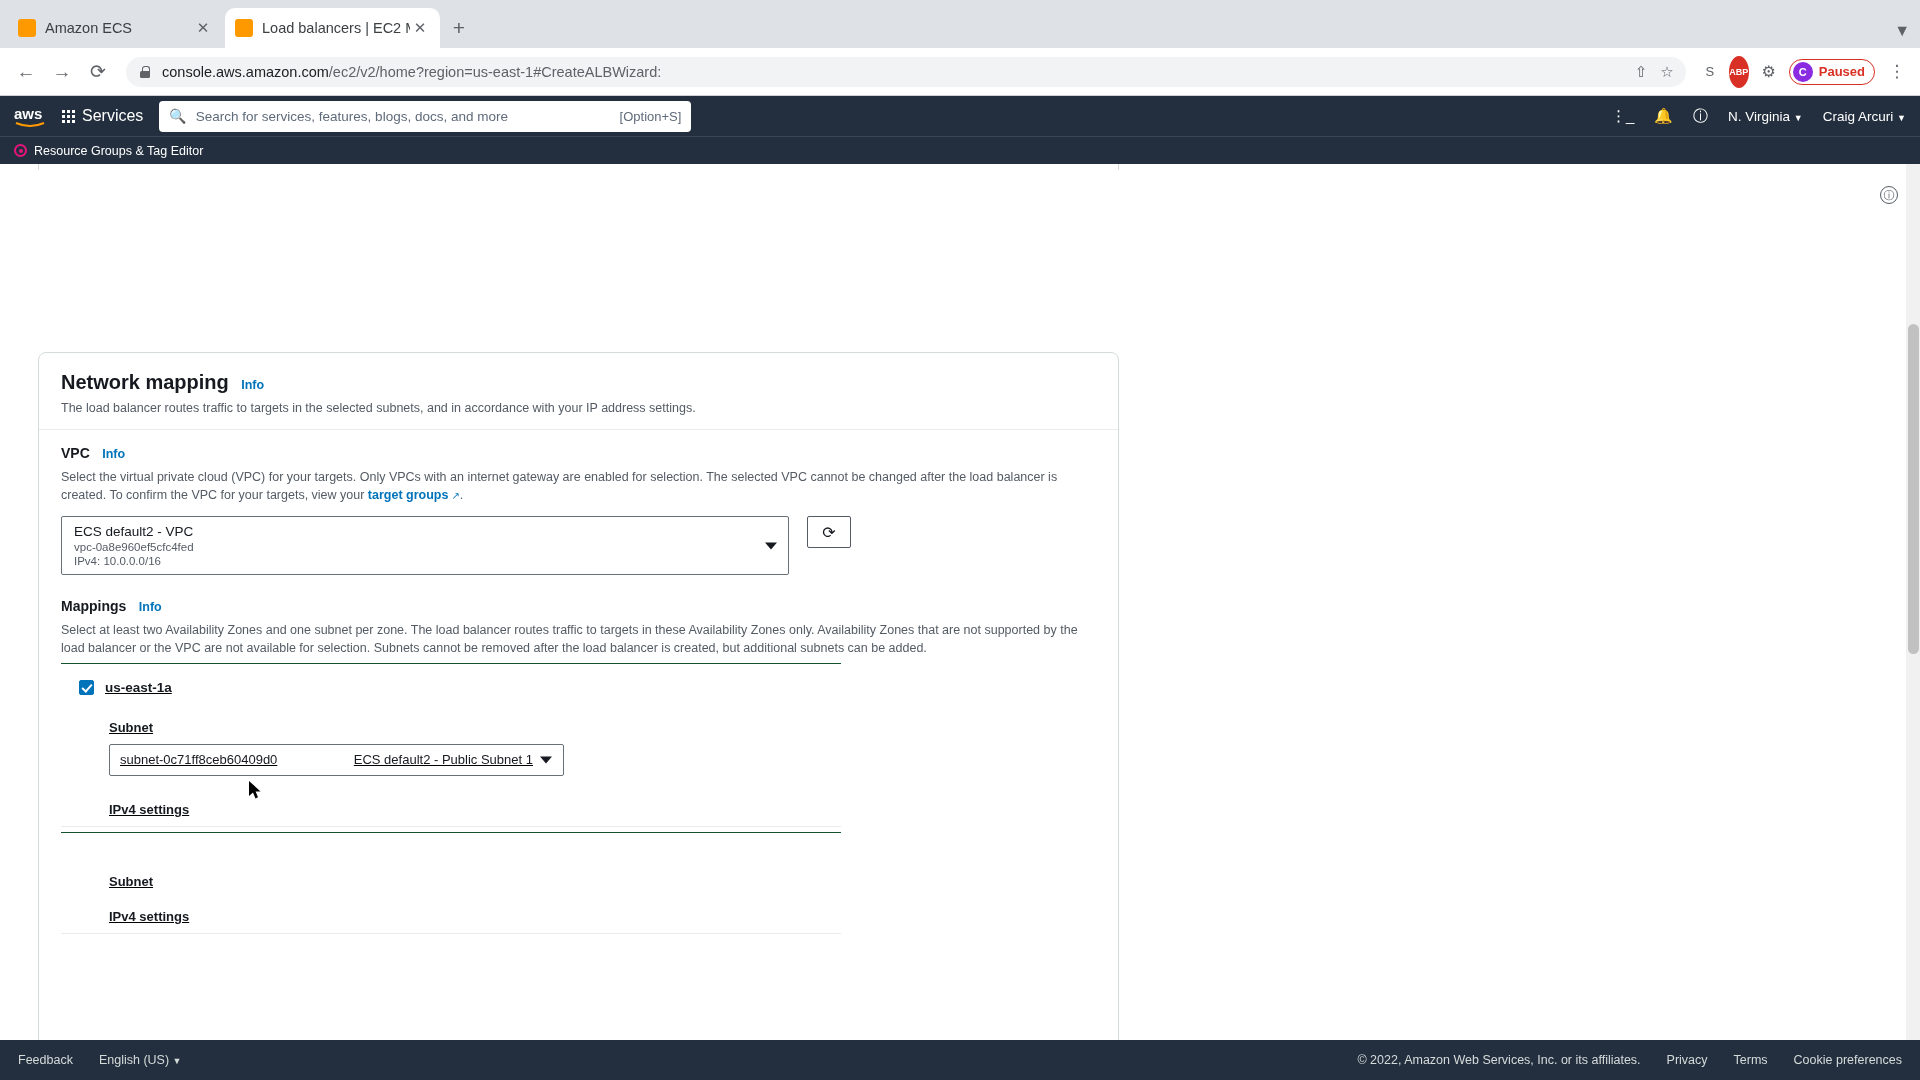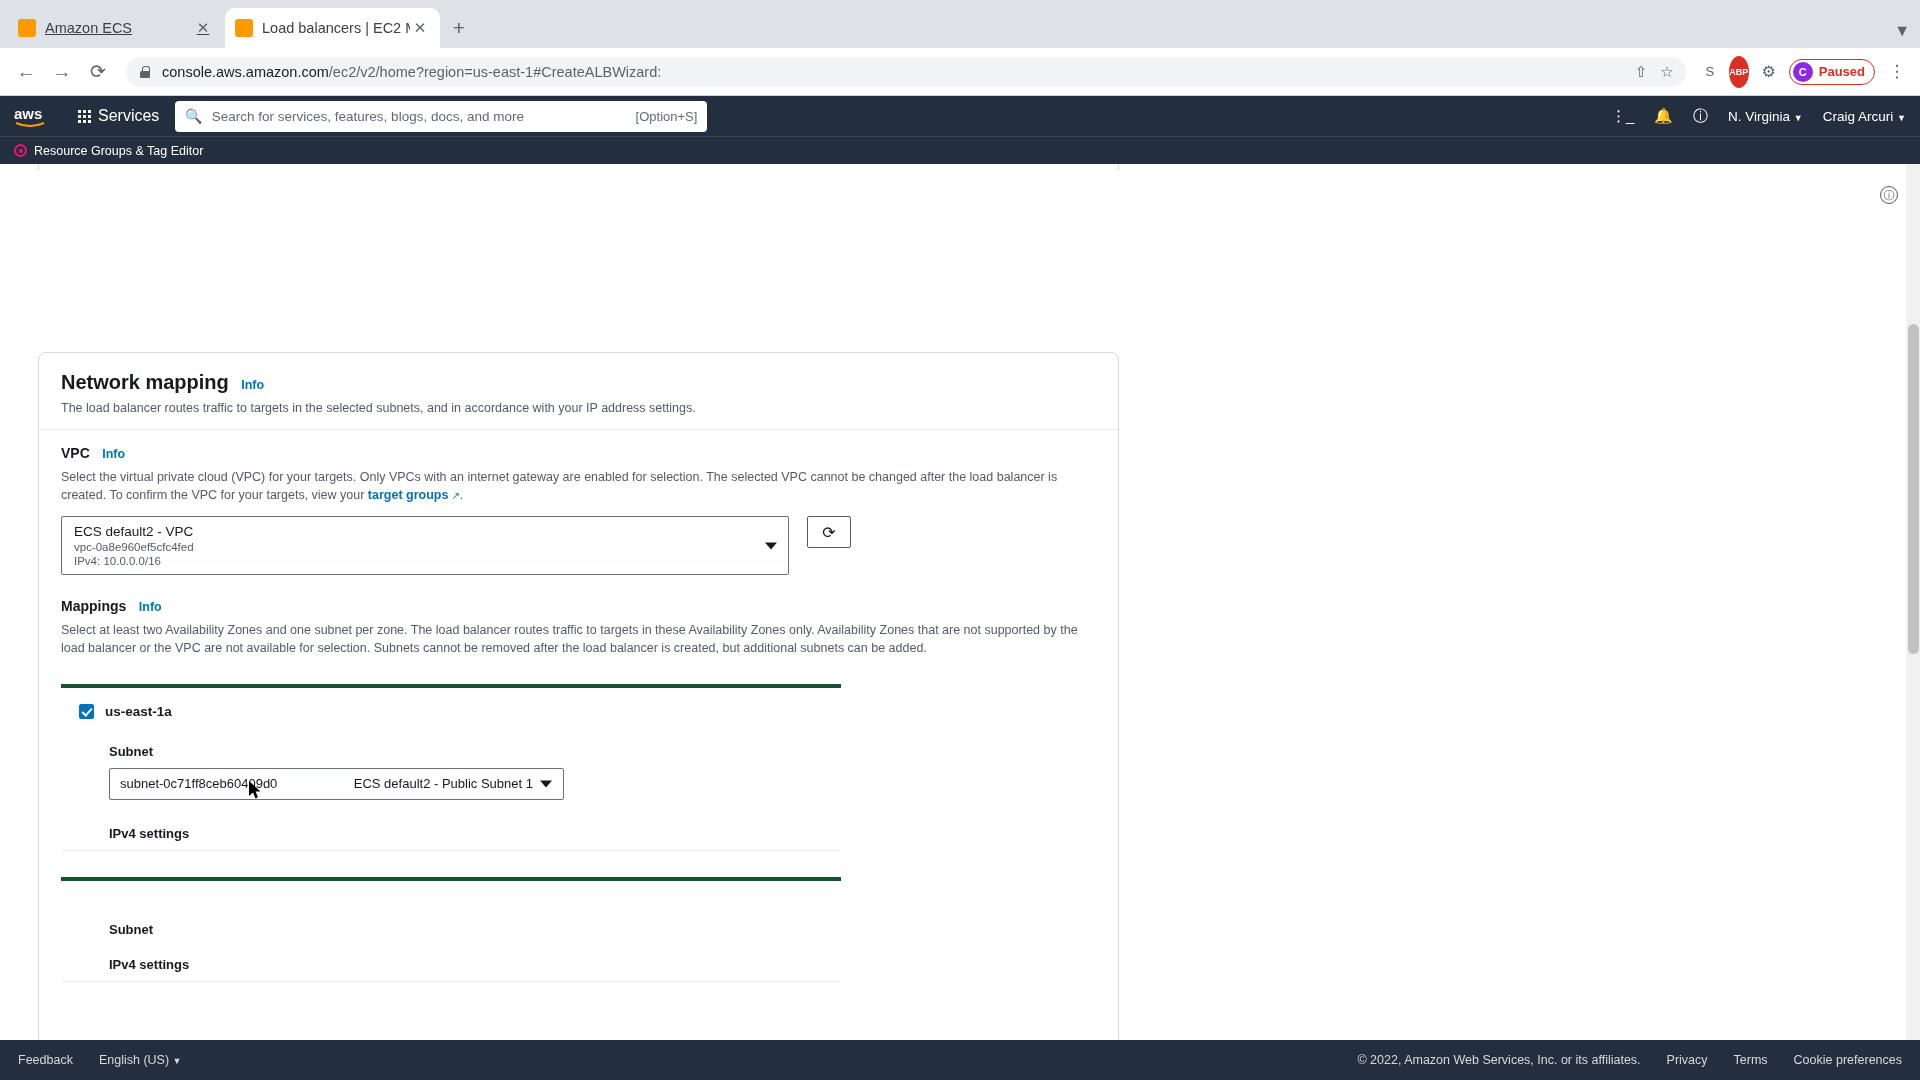--- a/index.html
+++ b/index.html
@@ -14,21 +14,21 @@
   .browser { width: 1920px; height: 1080px; display: flex; flex-direction: column; }
   .tabstrip {
     height: 48px; background: #dee1e6; display: flex; align-items: flex-end;
     padding-left: 8px; position: relative;
   }
   .tab {
     height: 40px; width: 215px; display: flex; align-items: center;
     border-radius: 10px 10px 0 0; padding: 0 10px; margin-right: 2px;
     font-size: 15px; color: #3c4043; position: relative;
   }
-  .tab.inactive { background: #dee1e6; text-decoration: underline; }
+  .tab.inactive { background: #dee1e6; }
   .tab.active { background: #ffffff; }
   .tab .favicon {
     width: 18px; height: 18px; border-radius: 3px; margin-right: 9px; flex: 0 0 18px;
     display: block;
   }
   .tab .tab-title {
     flex: 1 1 auto; overflow: hidden; white-space: nowrap; text-overflow: clip;
     font-size: 14.5px;
   }
   .tab .tab-close {
@@ -85,21 +85,21 @@
     width: 20px; height: 20px; border-radius: 50%; background: #8a2be2; color: #fff;
     display: flex; align-items: center; justify-content: center; font-size: 11px; font-weight: bold;
   }
   .kebab { width: 26px; color: #5f6368; font-size: 17px; text-align: center; }
 
   
   .aws-header {
     height: 40px; background: #232f3e; display: flex; align-items: center;
     padding: 0 14px; color: #fff; font-size: 13.5px;
   }
-  .aws-logo { width: 36px; margin-right: 28px; display:flex; align-items:flex-end;}
+  .aws-logo { width: 36px; margin-right: 12px; display:flex; align-items:flex-end;}
   .grid-icon {
     display: grid; grid-template-columns: repeat(3, 3px); grid-template-rows: repeat(3, 3px);
     gap: 2px; margin-right: 7px;
   }
   .grid-icon i { background: #fff; width: 3px; height: 3px; display: block; }
   .services-btn { display: flex; align-items: center; font-size: 16px; margin-right: 16px; }
   .aws-search {
     flex: 0 0 532px; height: 31px; background: #fff; border-radius: 4px;
     display: flex; align-items: center; padding: 0 10px; color: #5f6b7a; font-size: 13.5px;
   }
@@ -155,22 +155,23 @@
     border-top: 7px solid #16191f;
   }
   .refresh-btn {
     width: 44px; height: 32px; margin-left: 18px; border: 1px solid #545b64; border-radius: 2px;
     background: #fff; display: flex; align-items: center; justify-content: center;
     font-size: 16px; color: #16191f;
   }
 
   .mappings-label { margin-top: 22px; }
   .az-box {
-    width: 780px; border-top: 4px solid #14532d; margin-top: 26px; padding: 16px 0 10px 0;
+    width: 780px; border-top: 1px solid #14532d; margin-top: 5px; padding: 16px 0 10px 0;
     position: relative;
+    text-decoration: underline;
   }
   .az-box::after{content:"";position:absolute;left:0;bottom:0;width:780px;height:1px;background:#e9ebed;}
   .az-row { display: flex; align-items: center; padding-left: 18px; }
   .cbx {
     width: 15px; height: 15px; border-radius: 2px; background: #0073bb; border: 1px solid #0073bb;
     position: relative; margin-right: 11px; flex: 0 0 15px;
   }
   .cbx::after {
     content: ""; position: absolute; left: 4px; top: 1px; width: 4px; height: 8px;
     border: solid #fff; border-width: 0 2px 2px 0; transform: rotate(42deg);

